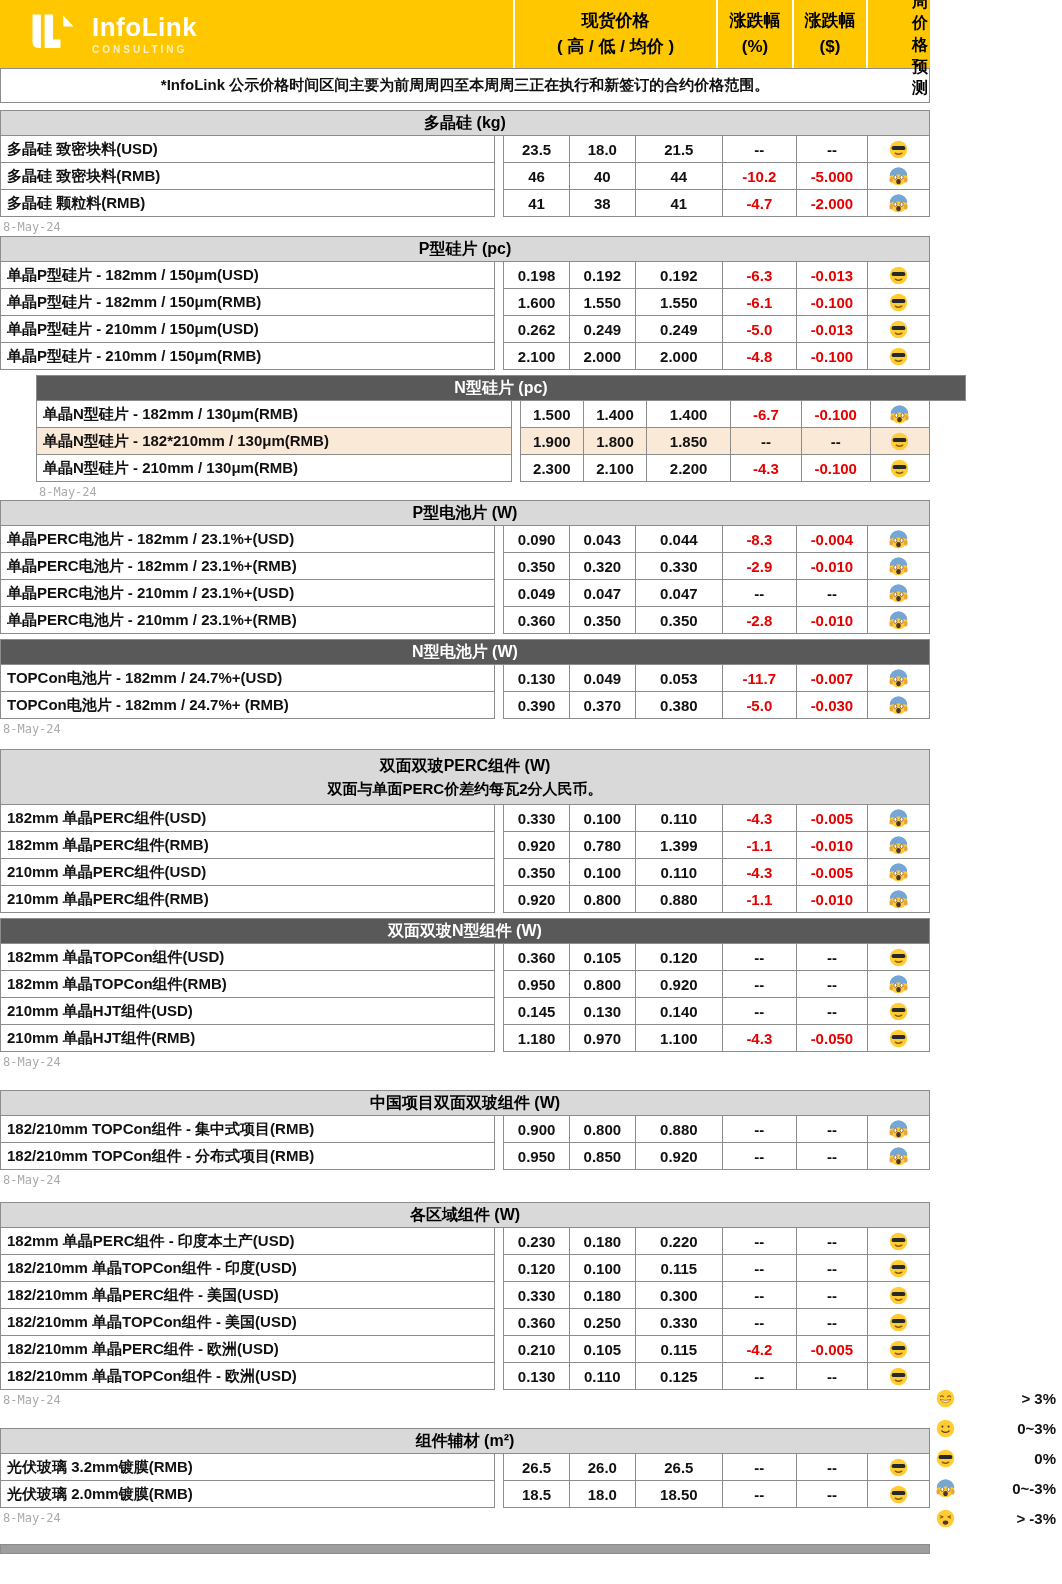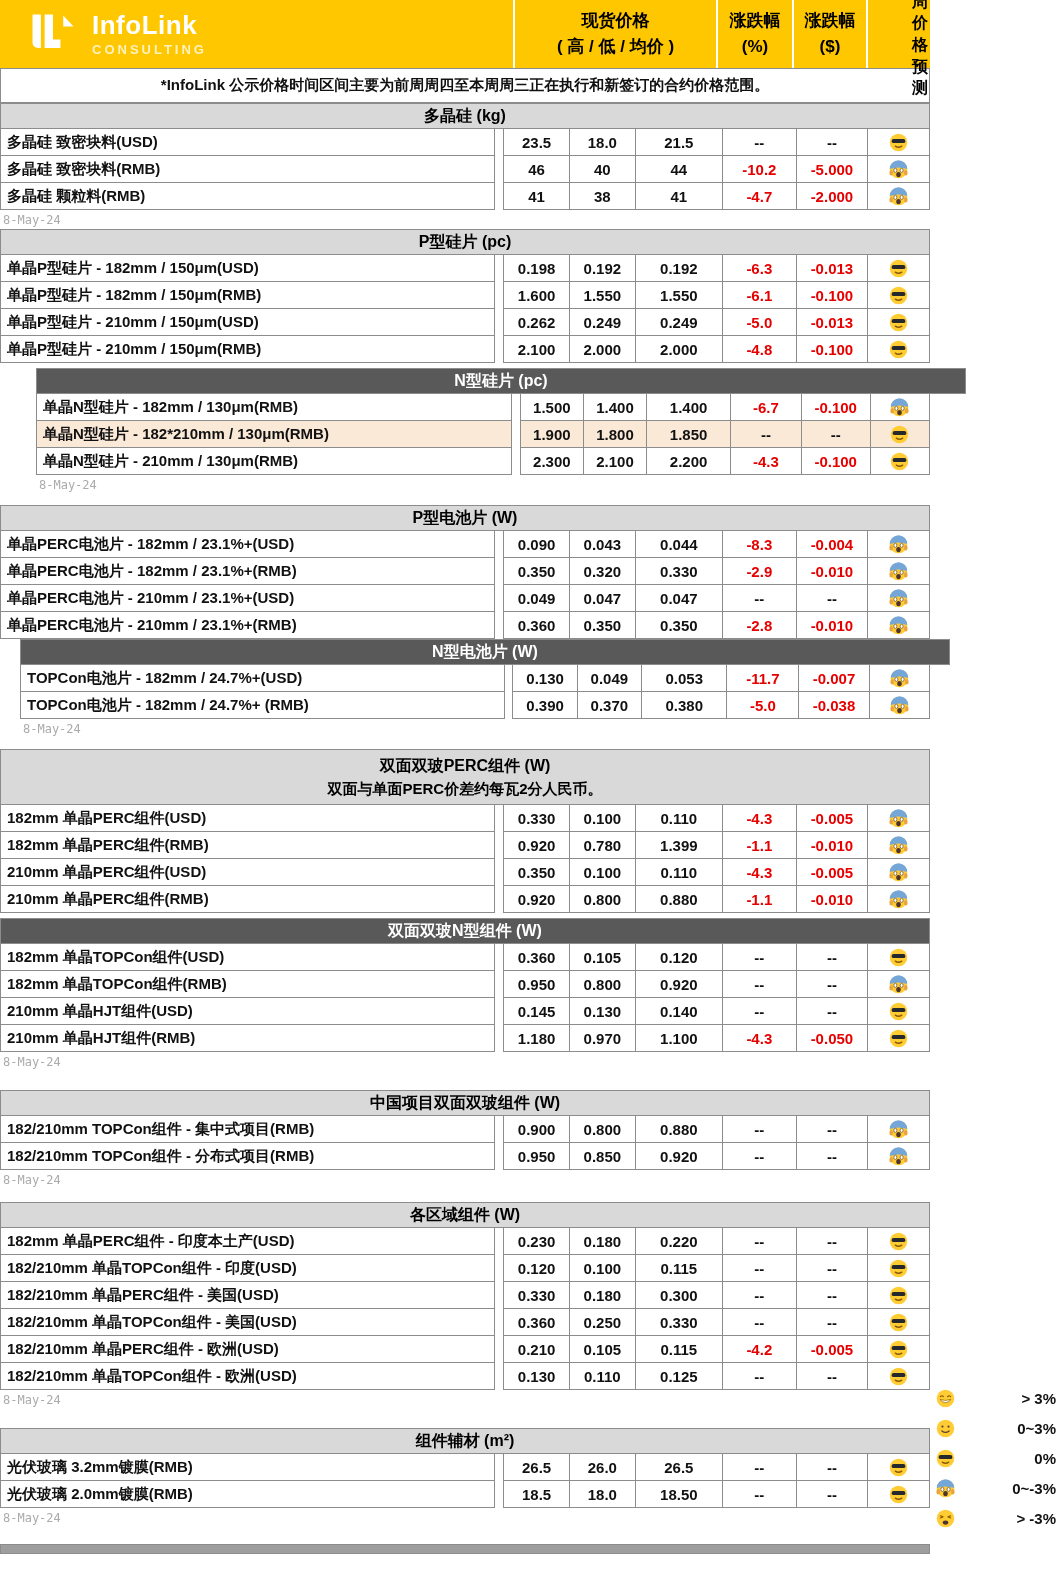--- a/index.html
+++ b/index.html
@@ -16,21 +16,21 @@
     width:1062px;height:1584px;position:relative;overflow:hidden;
     background:#fff;color:#111;
     font-family:"Liberation Sans",sans-serif;
   }
   .table-wrap{width:930px;}
   
   .yhead{height:68px;background:var(--accent);display:flex;align-items:stretch;}
   .logo{width:513px;display:flex;align-items:center;padding-left:26px;}
   .logo-text{margin-left:12px;display:flex;flex-direction:column;justify-content:center;}
   .brand{color:#fff;font-weight:bold;font-size:26px;line-height:1;letter-spacing:0.5px;}
-  .brand-sub{color:rgba(255,255,255,.75);font-weight:bold;font-size:13px;letter-spacing:3px;margin-top:4px;}
+  .brand-sub{color:rgba(255,255,255,.75);font-weight:bold;font-size:10px;letter-spacing:3px;margin-top:4px;}
   .ycol{border-left:2px solid #fff;display:flex;flex-direction:column;justify-content:center;align-items:center;
         font-weight:bold;font-size:17px;line-height:1.55;color:#000;text-align:center;}
   .ycol.spot{width:203px;}
   .ycol.pct{width:76px;}
   .ycol.usd{width:74px;}
   .ycol.fc{width:64px;font-size:16px;line-height:1.35;padding-left:42px;}
   
   .note{width:930px;height:35px;border:1px solid var(--bd);display:flex;align-items:center;justify-content:center;
         font-weight:bold;font-size:15px;background:#fff;}
   
@@ -91,21 +91,21 @@
     </div>
     <div class="ycol fc">
       <div>下周价格</div>
       <div>预测</div>
     </div>
   </div>
 
   <div class="note">*InfoLink 公示价格时间区间主要为前周周四至本周周三正在执行和新签订的合约价格范围。</div>
 
   <div id="sections">
-      <div class="section" style="">
+      <div class="section" style="margin-top: 7px;">
         <div class="sec-header light">
           <div class="sec-title">多晶硅 (kg)</div>
         </div>
         <div class="row">
           <div class="cell name">多晶硅 致密块料(USD)</div>
           <div class="gapcell"></div>
           <div class="cell n c-h first">23.5</div>
           <div class="cell n c-l">18.0</div>
           <div class="cell n c-a">21.5</div>
           <div class="cell n c-p">--</div>
@@ -280,21 +280,21 @@
           <div class="cell n c-e">
             <svg width="19" height="19" viewBox="0 0 20 20">
               <circle cx="10" cy="10" r="9.2" fill="#FFCC33"></circle>
               <rect x="2.8" y="6.4" width="14.4" height="4.2" rx="2" fill="#25292e"></rect>
               <path d="M6.6 13.8 Q10 16.3 13.4 13.8" stroke="#8a5b00" stroke-width="1.4" fill="none" stroke-linecap="round"></path>
             </svg>
           </div>
         </div>
         <div class="date">8-May-24</div>
       </div>
-      <div class="section" style="margin-top: 12px;">
+      <div class="section" style="margin-top: 0;">
         <div class="sec-header light">
           <div class="sec-title">P型电池片 (W)</div>
         </div>
         <div class="row">
           <div class="cell name">单晶PERC电池片 - 182mm / 23.1%+(USD)</div>
           <div class="gapcell"></div>
           <div class="cell n c-h first">0.090</div>
           <div class="cell n c-l">0.043</div>
           <div class="cell n c-a">0.044</div>
           <div class="cell n c-p neg">-8.3</div>
@@ -365,21 +365,21 @@
               <path d="M0.8 9.5 A9.2 9.2 0 0 1 19.2 9.5 Q10 6.2 0.8 9.5 Z" fill="#74A7D8"></path>
               <ellipse cx="2.3" cy="13.5" rx="1.9" ry="2.9" fill="#E8A33D"></ellipse>
               <ellipse cx="17.7" cy="13.5" rx="1.9" ry="2.9" fill="#E8A33D"></ellipse>
               <ellipse cx="6.7" cy="10.9" rx="1.6" ry="2.2" fill="#fff" stroke="#5d4037" stroke-width="0.7"></ellipse>
               <ellipse cx="13.3" cy="10.9" rx="1.6" ry="2.2" fill="#fff" stroke="#5d4037" stroke-width="0.7"></ellipse>
               <ellipse cx="10" cy="15.3" rx="2.4" ry="2.8" fill="#4E342E"></ellipse>
             </svg>
           </div>
         </div>
       </div>
-      <div class="section" style=" padding-left: 20px;">
+      <div class="section" style="margin-top: 5px;">
         <div class="sec-header dark">
           <div class="sec-title">N型电池片 (W)</div>
         </div>
         <div class="row">
           <div class="cell name">TOPCon电池片 - 182mm / 24.7%+(USD)</div>
           <div class="gapcell"></div>
           <div class="cell n c-h first">0.130</div>
           <div class="cell n c-l">0.049</div>
           <div class="cell n c-a">0.053</div>
           <div class="cell n c-p neg">-11.7</div>
@@ -396,21 +396,21 @@
             </svg>
           </div>
         </div>
         <div class="row">
           <div class="cell name">TOPCon电池片 - 182mm / 24.7%+ (RMB)</div>
           <div class="gapcell"></div>
           <div class="cell n c-h first">0.390</div>
           <div class="cell n c-l">0.370</div>
           <div class="cell n c-a">0.380</div>
           <div class="cell n c-p neg">-5.0</div>
-          <div class="cell n c-d neg">-0.038</div>
+          <div class="cell n c-d neg">-0.030</div>
           <div class="cell n c-e">
             <svg width="19" height="19" viewBox="0 0 20 20">
               <circle cx="10" cy="10" r="9.2" fill="#FFCC33"></circle>
               <path d="M0.8 9.5 A9.2 9.2 0 0 1 19.2 9.5 Q10 6.2 0.8 9.5 Z" fill="#74A7D8"></path>
               <ellipse cx="2.3" cy="13.5" rx="1.9" ry="2.9" fill="#E8A33D"></ellipse>
               <ellipse cx="17.7" cy="13.5" rx="1.9" ry="2.9" fill="#E8A33D"></ellipse>
               <ellipse cx="6.7" cy="10.9" rx="1.6" ry="2.2" fill="#fff" stroke="#5d4037" stroke-width="0.7"></ellipse>
               <ellipse cx="13.3" cy="10.9" rx="1.6" ry="2.2" fill="#fff" stroke="#5d4037" stroke-width="0.7"></ellipse>
               <ellipse cx="10" cy="15.3" rx="2.4" ry="2.8" fill="#4E342E"></ellipse>
             </svg>

